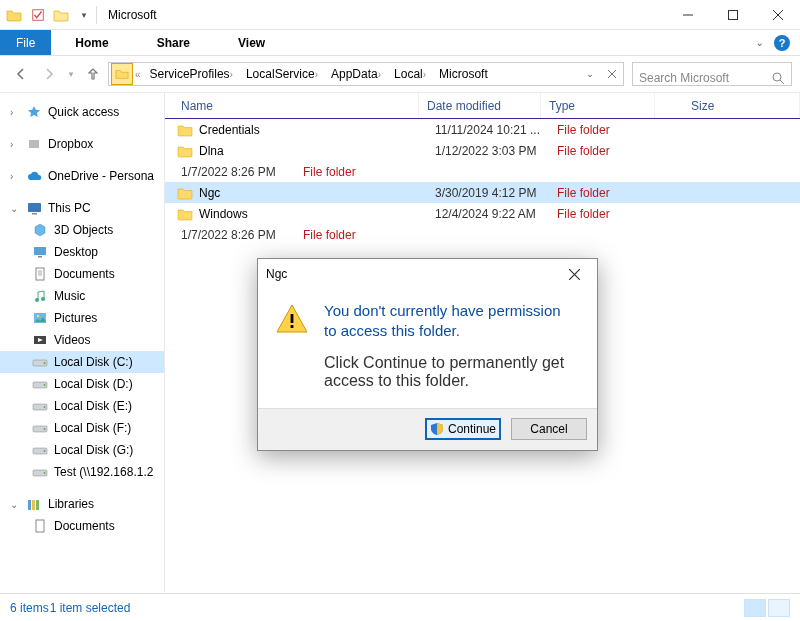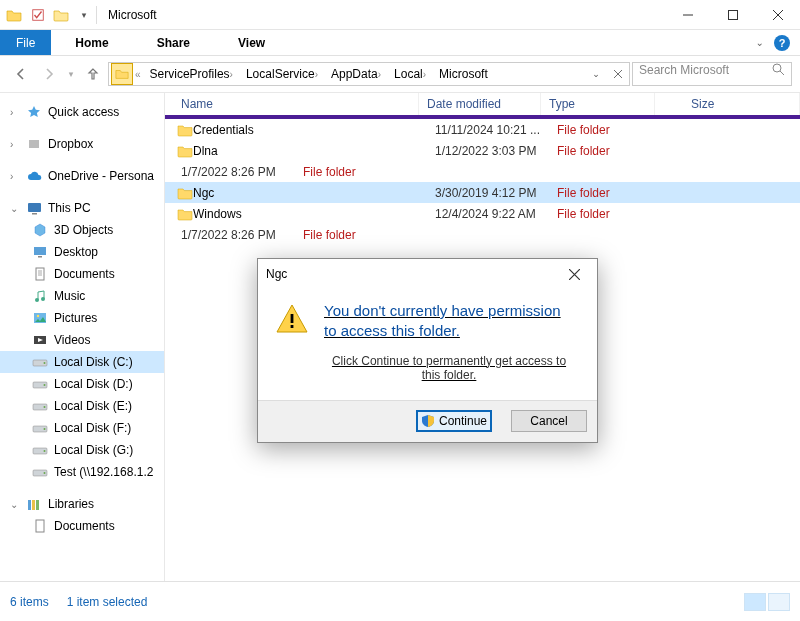--- a/index.html
+++ b/index.html
@@ -25,68 +25,68 @@
 
 
 .navbar { height: 36px; display: flex; align-items: center; padding: 0 8px; gap: 2px; }
 .navbtn { width: 26px; height: 26px; display: flex; align-items: center; justify-content: center; color: #888; }
 .crumb-field { flex: 1; height: 24px; border: 1px solid #ccc; display: flex; align-items: center; overflow: hidden; }
 .crumb-icon { width: 22px; height: 22px; background: #ffe89a; border: 1px solid #d6a400; margin: 0 2px; display: flex; align-items: center; justify-content: center; font-size: 10px; }
 .crumb-item { display: flex; align-items: center; font-size: 12px; color: #000; padding: 0 4px 0 6px; height: 100%; }
 .crumb-sep { color: #888; font-size: 10px; padding: 0 3px 0 0; }
 .crumb-end { margin-left: auto; display: flex; align-items: center; }
 .crumb-btn { width: 22px; height: 22px; display: flex; align-items: center; justify-content: center; color: #555; }
-.search-field { width: 160px; height: 24px; border: 1px solid #ccc; padding: 0 6px; font-size: 12px; color: #888; display: flex; align-items: flex-start; justify-content: space-between; }
+.search-field { width: 160px; height: 24px; border: 1px solid #ccc; margin-left: 6px; padding: 0 6px; font-size: 12px; color: #888; display: flex; align-items: flex-end; justify-content: space-between; }
 .search-field .sicon { color: #888; }
 
 
 .main { display: flex; height: 500px; border-top: 1px solid #e8e8e8; }
 
 
 .navpane { width: 165px; border-right: 1px solid #e8e8e8; overflow: hidden; padding-top: 8px; font-size: 12px; }
 .nav-item { display: flex; align-items: center; height: 22px; padding-left: 20px; gap: 6px; white-space: nowrap; overflow: hidden; text-overflow: ellipsis; }
 .nav-item.root { padding-left: 10px; }
 .nav-item.sub { padding-left: 32px; }
 .nav-item.selected { background: #cde8ff; }
 .nav-group-gap { height: 10px; }
 .nav-chev { width: 10px; font-size: 10px; color: #777; display: inline-block; }
 .nicon { width: 16px; height: 16px; display: flex; align-items: center; justify-content: center; }
 
 
 .content { flex: 1; position: relative; }
-.cols { display: flex; height: 26px; border-bottom: 4px solid #4c1d95; font-size: 12px; color: #38568f; }
+.cols { display: flex; height: 26px; border-bottom: 1px solid #4c1d95; font-size: 12px; color: #38568f; }
 .col { display: flex; align-items: center; padding: 0 8px; border-right: 1px solid #f0f0f0; }
 .col.name { width: 254px; padding-left: 16px; }
 .col.date { width: 122px; }
 .col.type { width: 114px; text-align: center; }
 .col.size { flex: 1; margin-left: 28px; }
 .rows { }
 .row { display: flex; height: 21px; font-size: 12px; align-items: center; }
 .row.selected { background: #cde8ff; }
-.cell.name { width: 254px; padding-left: 12px; display: flex; align-items: flex-end; gap: 0; }
+.cell.name { width: 254px; padding-left: 12px; display: flex; align-items: flex-end; gap: 6px; }
 .cell.date { width: 122px; color: #333; margin-left: 16px; }
 .cell.type { width: 114px; color: #b91c1c; }
 .folder-ico { width: 16px; height: 14px; }
 
 
-.status { position: absolute; bottom: 0; left: 0; right: 0; height: 40px; border-top: 1px solid #e1e1e1; display: flex; align-items: center; font-size: 12px; color: #1565b5; padding: 0 10px; gap: 18px; background: #fff; }
+.status { position: absolute; bottom: 0; left: 0; right: 0; height: 28px; border-top: 1px solid #e1e1e1; display: flex; align-items: center; font-size: 12px; color: #1565b5; padding: 0 10px; gap: 1px; background: #fff; }
 .status .viewbtns { margin-left: auto; display: flex; gap: 2px; }
 .viewbtn { width: 22px; height: 18px; border: 1px solid #cde3f5; background: #eaf4fd; }
 .viewbtn.active { background: #cde8ff; }
 
 
 .dialog-backdrop { position: absolute; inset: 0; pointer-events: none; }
 .dialog { position: absolute; left: 257px; top: 258px; width: 341px; background: #fff; border: 1px solid #888; box-shadow: 0 6px 24px rgba(0,0,0,.35); pointer-events: auto; }
 .dlg-title { height: 30px; display: flex; align-items: center; padding: 0 8px; font-size: 12px; }
 .dlg-close { margin-left: auto; width: 30px; height: 24px; display: flex; align-items: center; justify-content: center; }
-.dlg-body { display: flex; padding: 12px 16px 18px 16px; gap: 14px; text-decoration: underline; }
+.dlg-body { display: flex; padding: 12px 16px 18px 16px; gap: 14px; }
 .dlg-warn-icon { width: 36px; height: 36px; flex: none; }
 .dlg-msg-main { color: #0a4ea0; font-size: 15px; line-height: 1.35; margin-bottom: 12px; max-width: 250px; }
-.dlg-msg-sub { font-size: 12px; color: #333; max-width: 250px; text-align: center; }
-.dlg-btns { background: #f0f0f0; height: 42px; display: flex; align-items: center; justify-content: flex-end; padding: 0 10px; gap: 19px; border-top: 1px solid #ddd; }
+.dlg-msg-sub { font-size: 16px; color: #333; max-width: 250px; }
+.dlg-btns { background: #f0f0f0; height: 42px; display: flex; align-items: center; justify-content: flex-end; padding: 0 10px; gap: 10px; border-top: 1px solid #ddd; }
 .dlg-btn { min-width: 76px; height: 22px; border: 1px solid #adadad; background: #e1e1e1; font-size: 12px; display: flex; align-items: center; justify-content: center; gap: 4px; }
 .dlg-btn.primary { border: 2px solid #0a66b8; background: #e5f1fb; }
 .shield { width: 14px; height: 14px; }
 
 
 svg { display: block; }
 </style>
 </head>
 <body>
 

